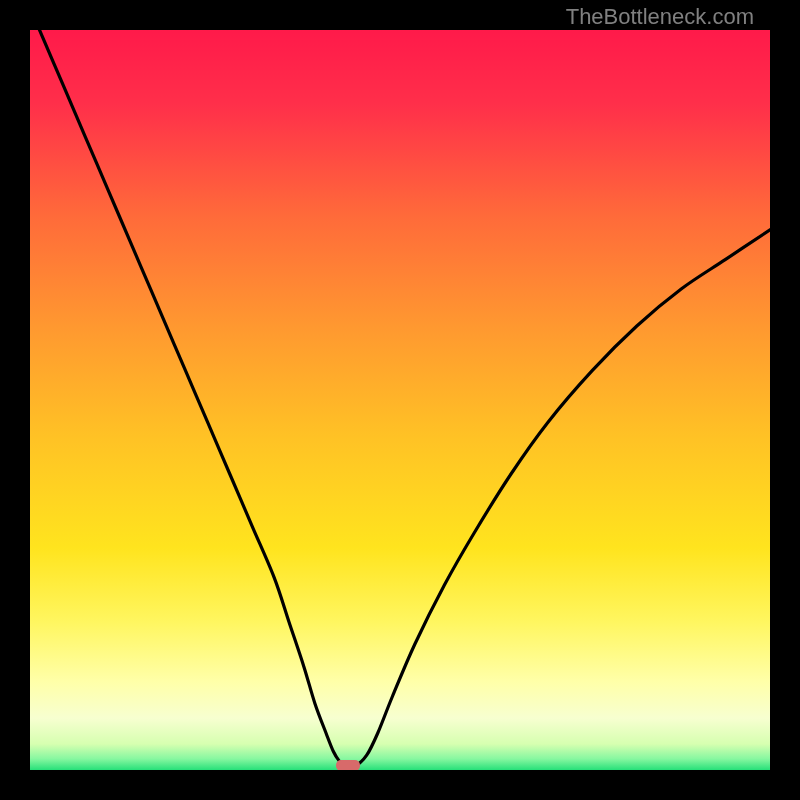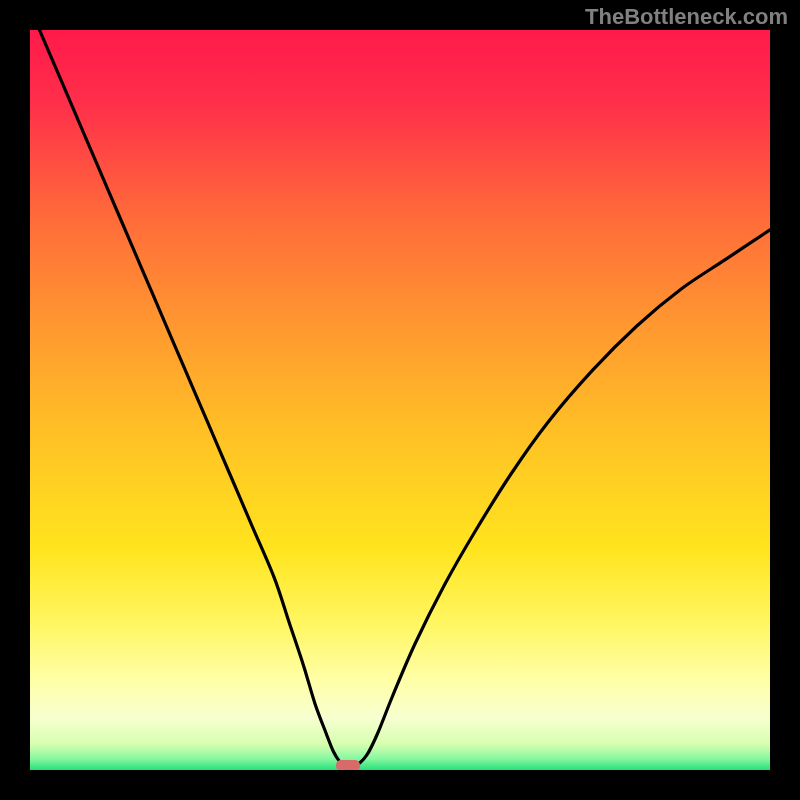--- a/index.html
+++ b/index.html
@@ -38,24 +38,24 @@
     height: 100%;
   }
   .marker {
     position: absolute;
     background: #d86a6a;
     border-radius: 5px;
   }
   .watermark {
     position: absolute;
     top: 4px;
-    right: 12px;
+    right: 46px;
     color: #808080;
     font-size: 22px;
-    font-weight: 700;
+    font-weight: 400;
     user-select: none;
   }
 </style>
 </head>
 <body>
 
 <div class="frame">
 
   <div class="plot-area">
 

